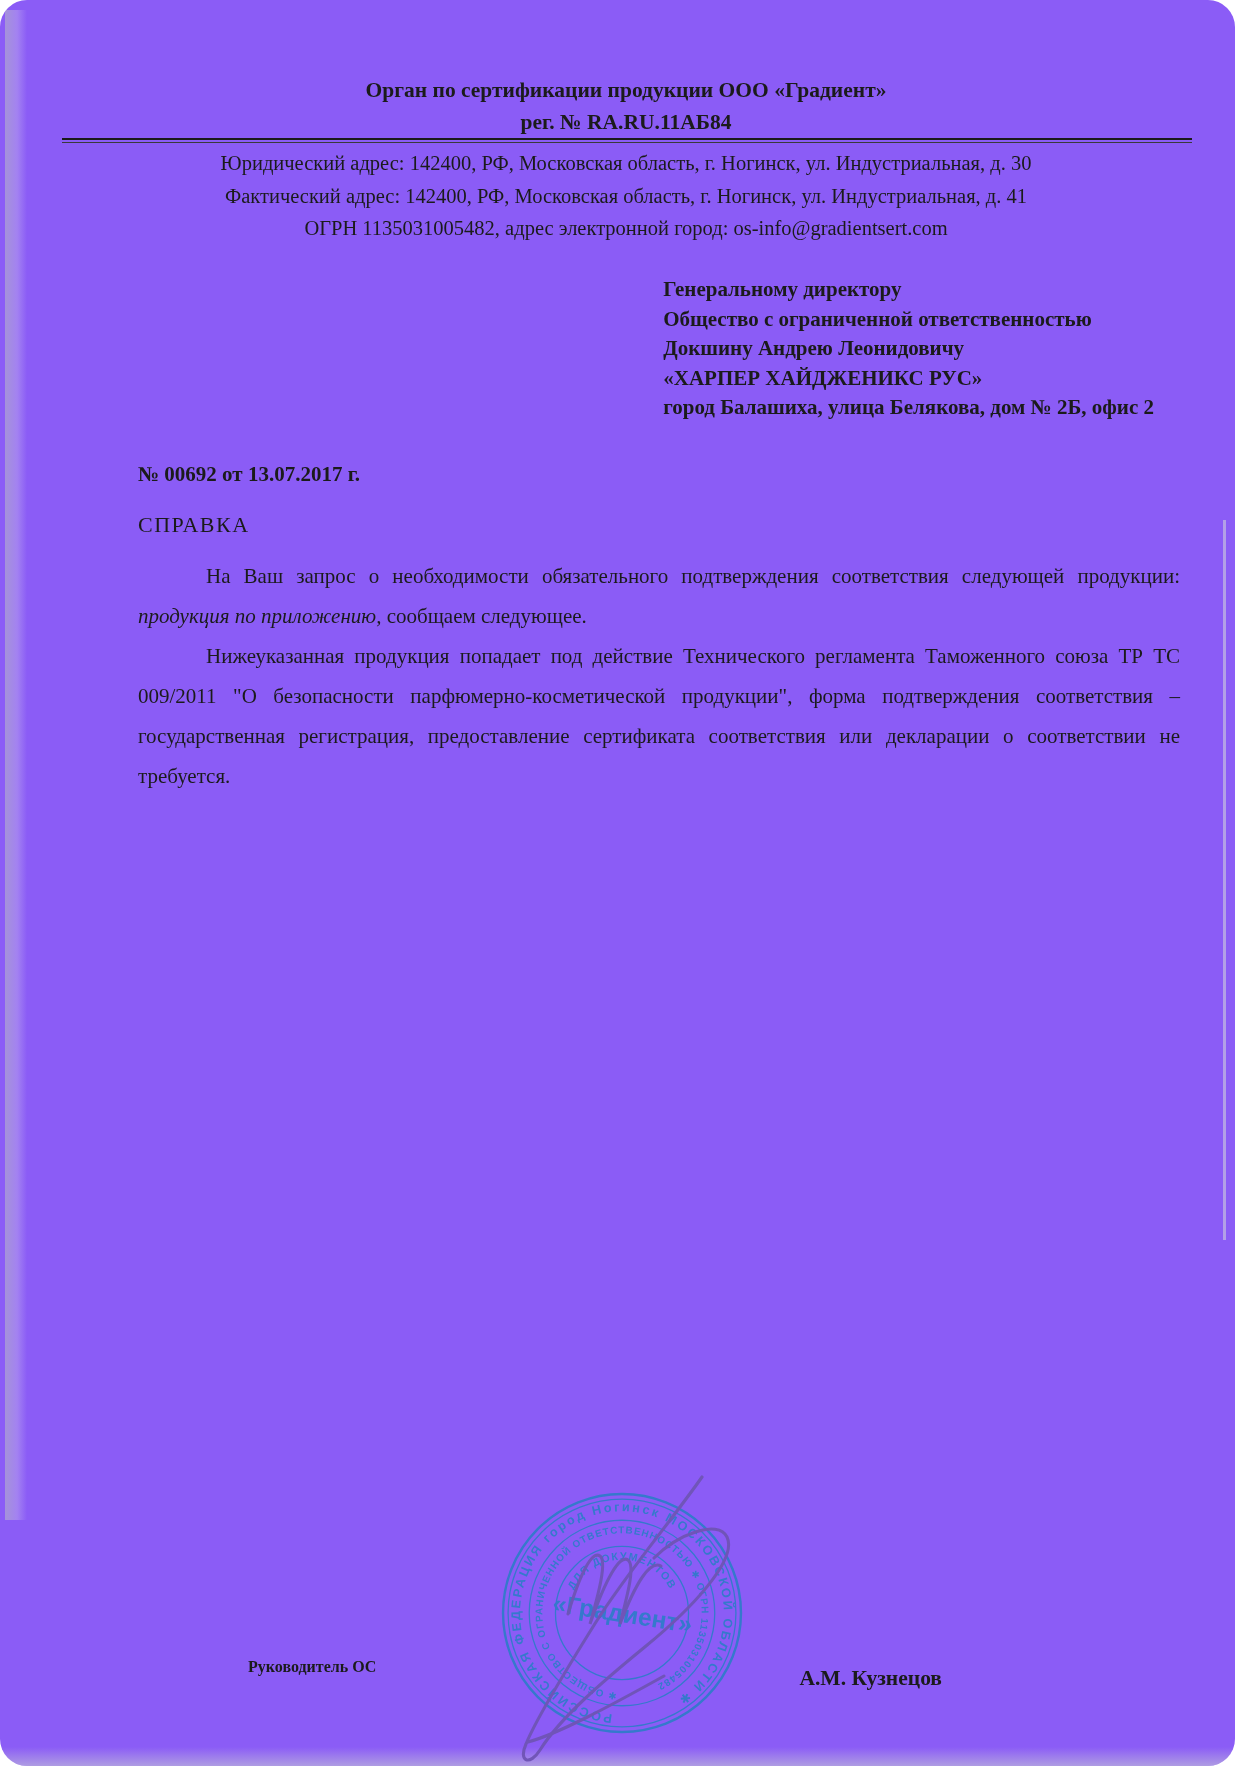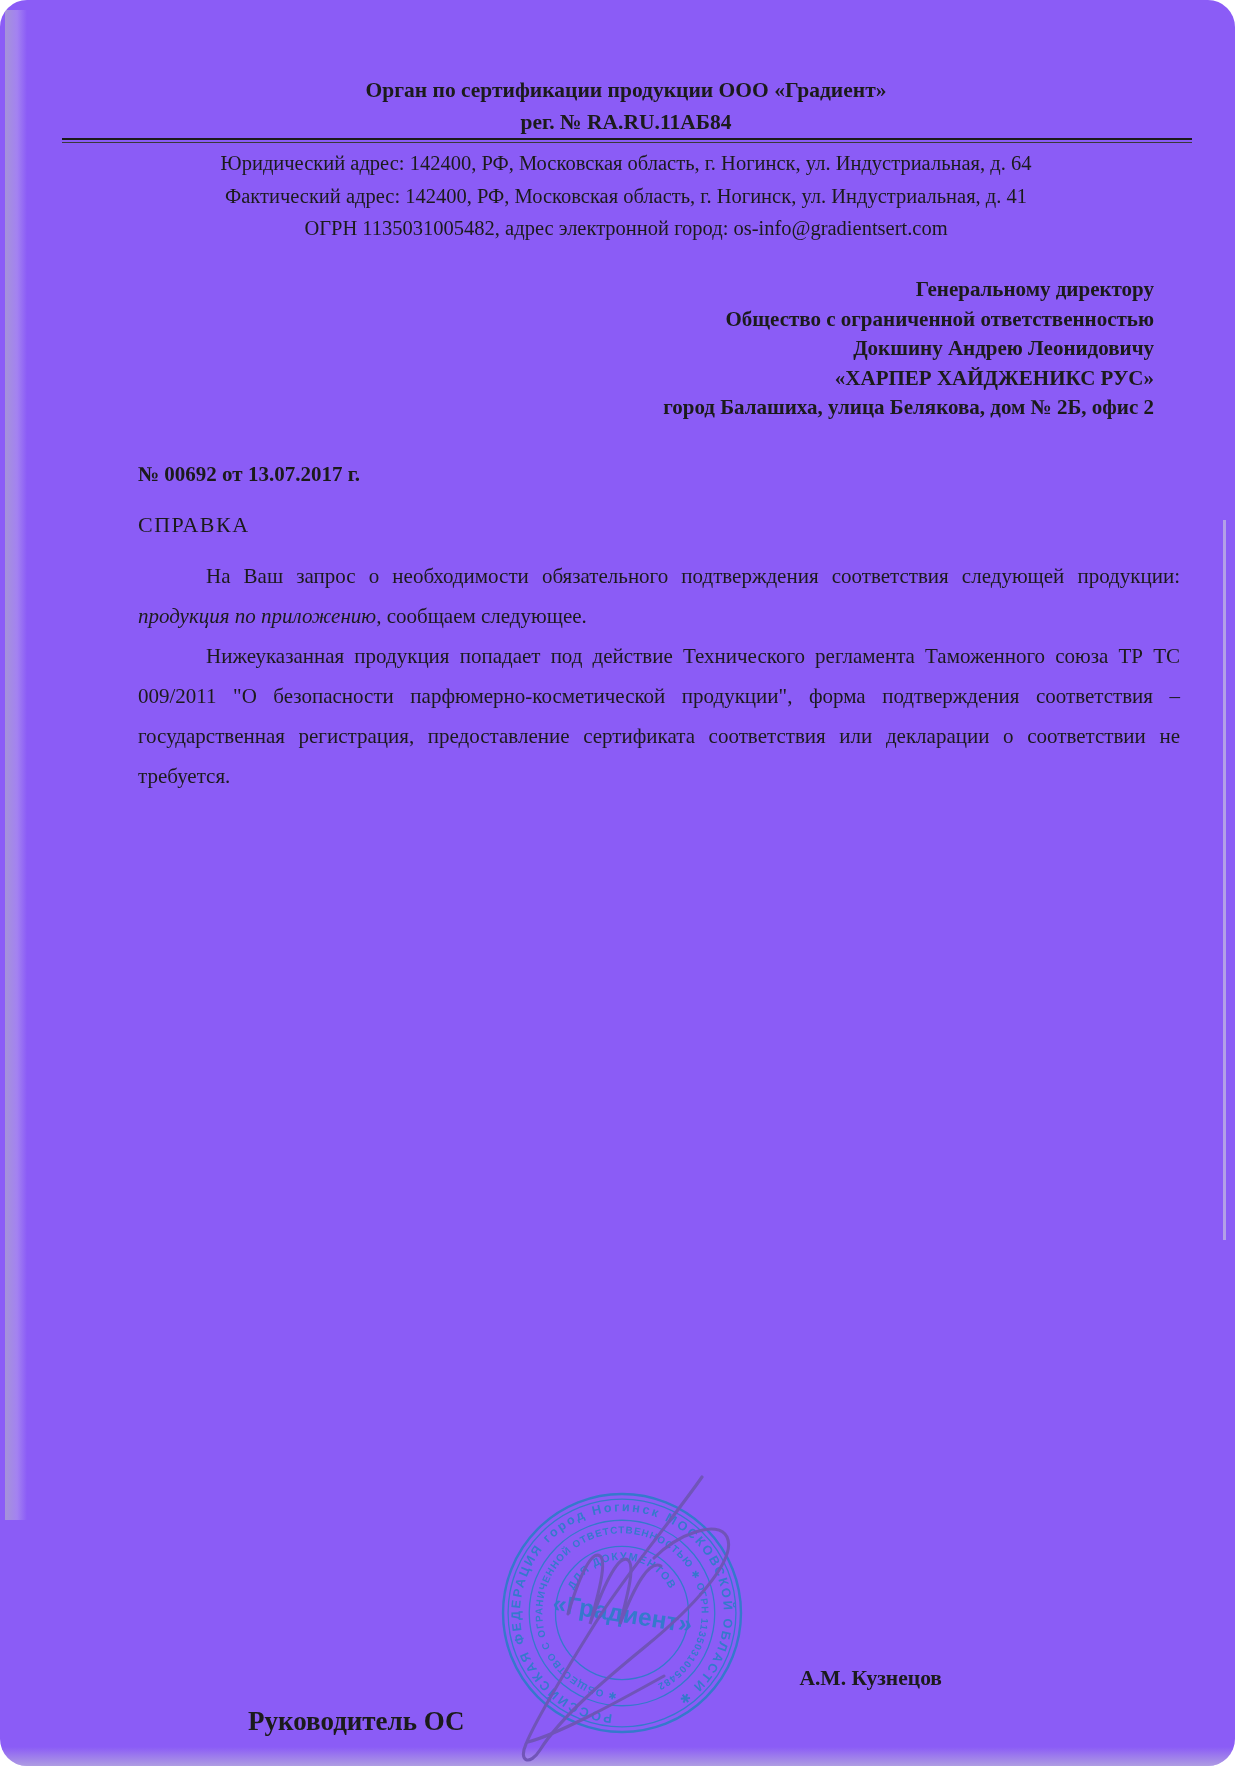--- a/index.html
+++ b/index.html
@@ -32,39 +32,39 @@
   .rule {
     position:absolute; top:138px; left:62px; width:1130px; height:2px;
     border-top:2.5px solid #1a1a1a; border-bottom:1px solid #3a3a3a;
   }
   .addresses {
     position:absolute; top:147px; left:62px; width:1128px;
     text-align:center; font-size:20.5px; line-height:32.6px;
   }
   .recipient {
     position:absolute; top:275px; right:81px;
-    text-align:right; font-weight:bold; font-size:21px; line-height:29.6px;
+    font-weight:bold; font-size:21px; line-height:29.6px;
   }
   .refnum {
     position:absolute; top:462px; left:138px;
     font-weight:bold; font-size:21px;
   }
   .doc-title {
     position:absolute; top:512px; left:138px; width:1042px;
     text-align:left; font-size:22px; letter-spacing:1.5px;
   }
   .body-text {
     position:absolute; top:556px; left:138px; width:1042px;
     font-size:21px; line-height:40px; text-align:justify;
   }
   .body-text p { margin:0; text-indent:68px; }
   .emph { font-weight:normal; font-style:italic; }
   .sign-label {
     position:absolute; top:1658px; left:248px;
-    font-weight:bold; font-size:27px;margin-top:48px;
+    font-weight:bold; font-size:16px;
   }
   .sign-name {
     position:absolute; top:1658px; right:293px;
     font-weight:bold; font-size:21.5px;margin-top:8px;
   }
   .stamp-wrap { position:absolute; left:499px; top:1490px; width:246px; height:246px; opacity:.92; }
   .stamp-wrap svg { display:block; }
   .stamp-text { font-family:"Liberation Sans","DejaVu Sans",sans-serif; font-weight:bold; }
   .signature-wrap { position:absolute; left:440px; top:1442px; width:380px; height:322px; }
 </style>
@@ -78,21 +78,21 @@
   <div class="edge-bottom"></div>
 
   <div class="header-org">
     <div>Орган по сертификации продукции ООО «Градиент»</div>
     <div>рег. № RA.RU.11АБ84</div>
   </div>
 
   <div class="rule"></div>
 
   <div class="addresses">
-    <div>Юридический адрес: 142400, РФ, Московская область, г. Ногинск, ул. Индустриальная, д. 64</div>
+    <div>Юридический адрес: 142400, РФ, Московская область, г. Ногинск, ул. Индустриальная, д. 30</div>
     <div>Фактический адрес: 142400, РФ, Московская область, г. Ногинск, ул. Индустриальная, д. 41</div>
     <div>ОГРН 1135031005482, адрес электронной город: os-info@gradientsert.com</div>
   </div>
 
   <div class="recipient">
     <div>Генеральному директору</div>
     <div>Общество с ограниченной ответственностью</div>
     <div>Докшину Андрею Леонидовичу</div>
     <div>«ХАРПЕР ХАЙДЖЕНИКС РУС»</div>
     <div>город Балашиха, улица Белякова, дом № 2Б, офис 2</div>

